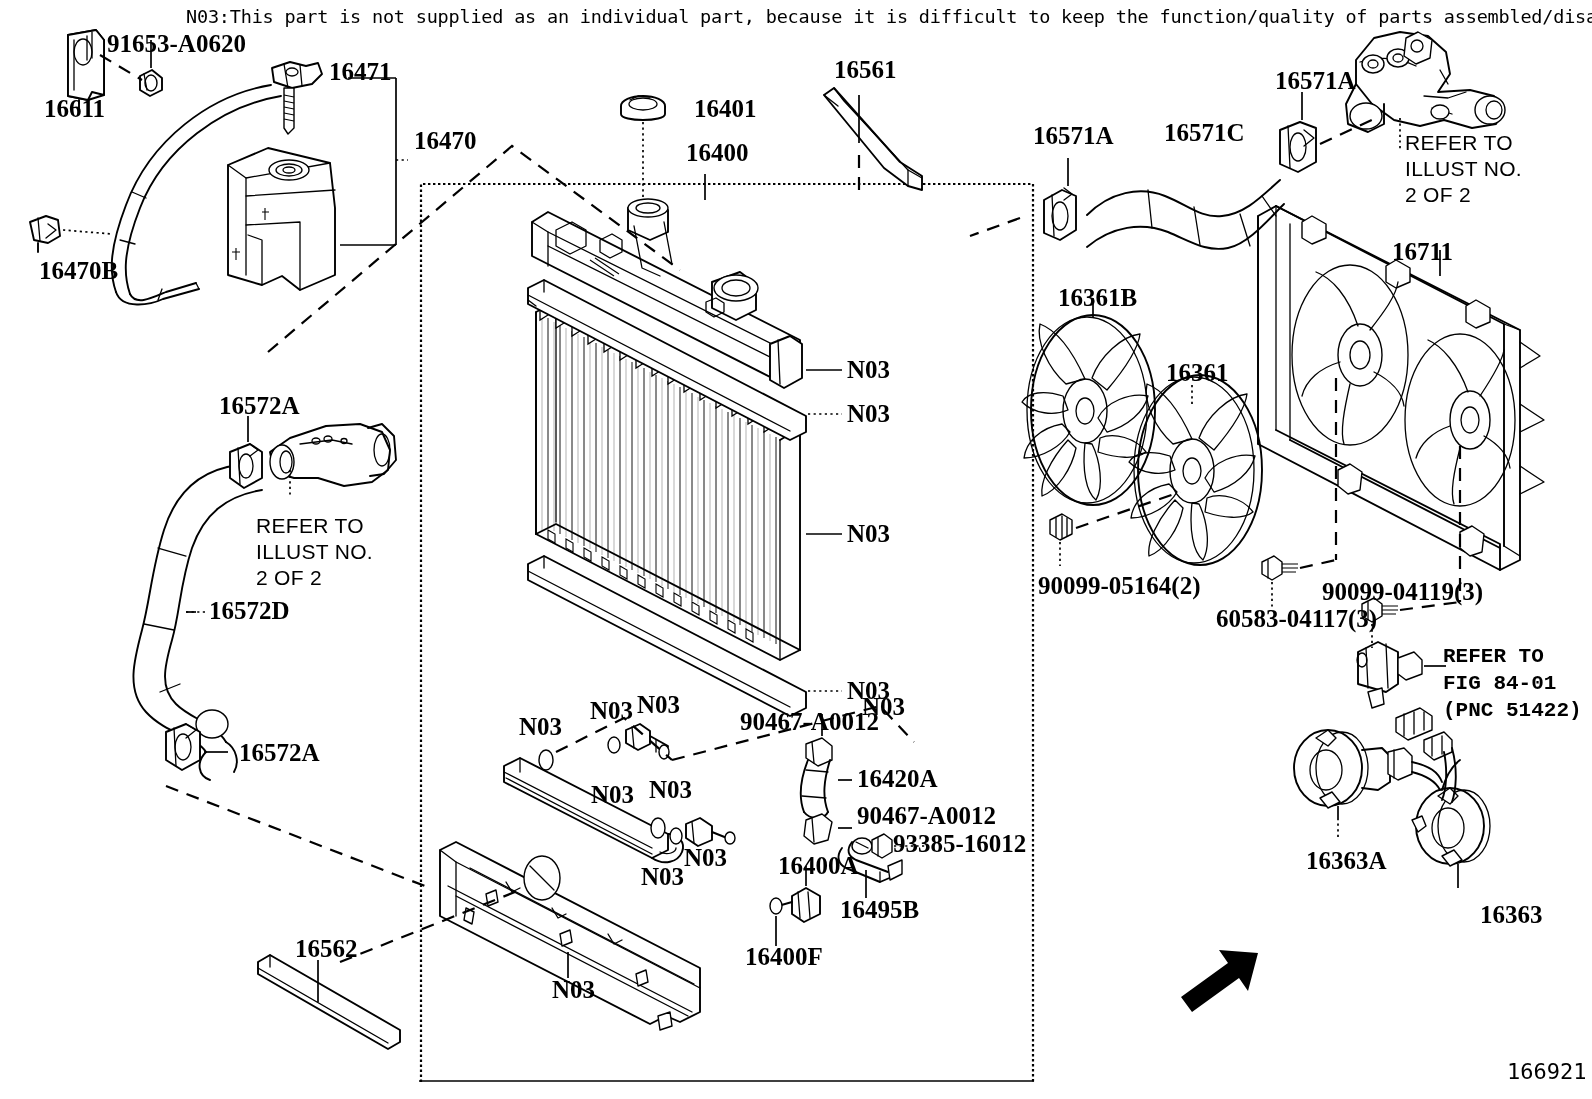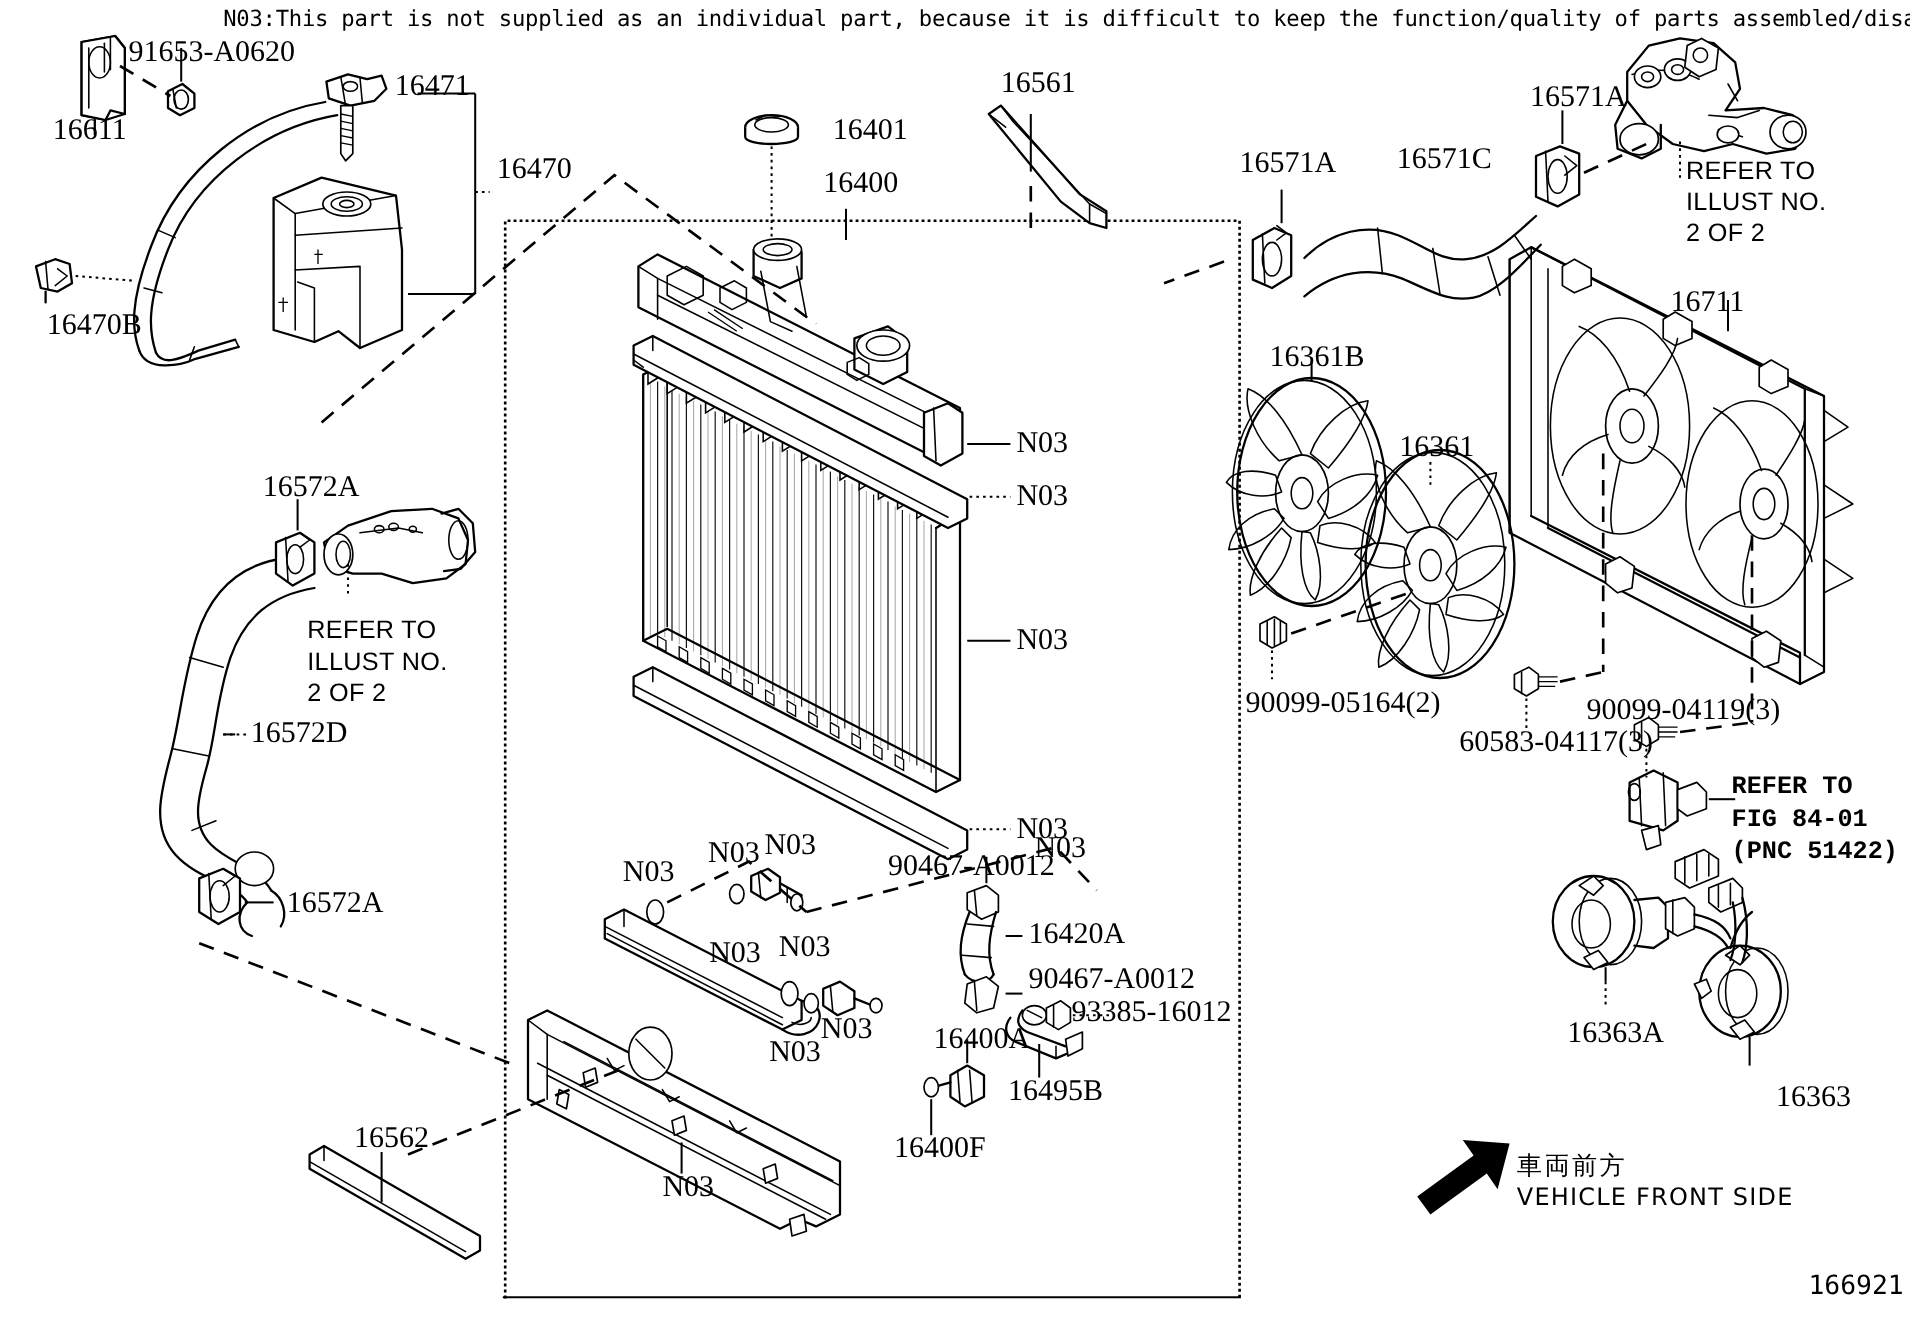--- a/index.html
+++ b/index.html
@@ -1,21 +1,21 @@
 <!DOCTYPE html>
 <html><head>
 <meta charset="utf-8">
 <style>
   html,body{margin:0;padding:0;background:#ffffff;}
   body{width:1592px;height:1099px;position:relative;overflow:hidden;
        font-family:"Liberation Serif", serif;color:#000;}
   #stage{position:absolute;left:0;top:0;width:1592px;height:1099px;}
   svg#art{position:absolute;left:0;top:0;width:1592px;height:1099px;}
   .lbl{position:absolute;white-space:nowrap;font-family:"Liberation Serif",serif;
-       font-weight:400;font-size:25px;letter-spacing:0px;line-height:1;text-align:right;}
+       font-weight:700;font-size:25px;letter-spacing:0px;line-height:1;text-align:right;}
   .refer{position:absolute;white-space:nowrap;font-family:"Liberation Sans",sans-serif;
          font-weight:400;font-size:21px;line-height:26px;letter-spacing:.3px;}
   .refer2{position:absolute;white-space:nowrap;font-family:"Liberation Mono",monospace;
          font-weight:700;font-size:21px;line-height:27px;letter-spacing:0px;}
   .note{position:absolute;white-space:nowrap;font-family:"DejaVu Sans Mono",monospace;
         font-size:18.5px;letter-spacing:-0.2px;font-weight:400;}
   .vfs{position:absolute;white-space:nowrap;font-family:"DejaVu Sans",sans-serif;
        font-size:20px;line-height:26px;letter-spacing:1px;}
   .vfs .jp{font-family:"DejaVu Sans",sans-serif;font-size:21px;letter-spacing:2px;}
   .figno{position:absolute;white-space:nowrap;font-family:"DejaVu Sans Mono",monospace;
@@ -652,20 +652,16 @@
   <span>ILLUST NO.</span><br>
   <span>2 OF 2</span>
 </div>
 
 <div class="refer2" style="left:1443px;top:643px;">
   <span>REFER TO</span><br>
   <span>FIG 84-01</span><br>
   <span>(PNC 51422)</span>
 </div>
 
-<div class="vfs" style="left:1264px;top:958px;">
-  <span class="jp">車両前方</span><br>
-  <span>VEHICLE FRONT SIDE</span>
+
+<div class="figno" style="left:1507px;top:1059px;">166921</div>
+
 </div>
 
-<div class="figno" style="left:1507px;top:1059px;">166921</div>
-
-</div>
-
 </body></html>

